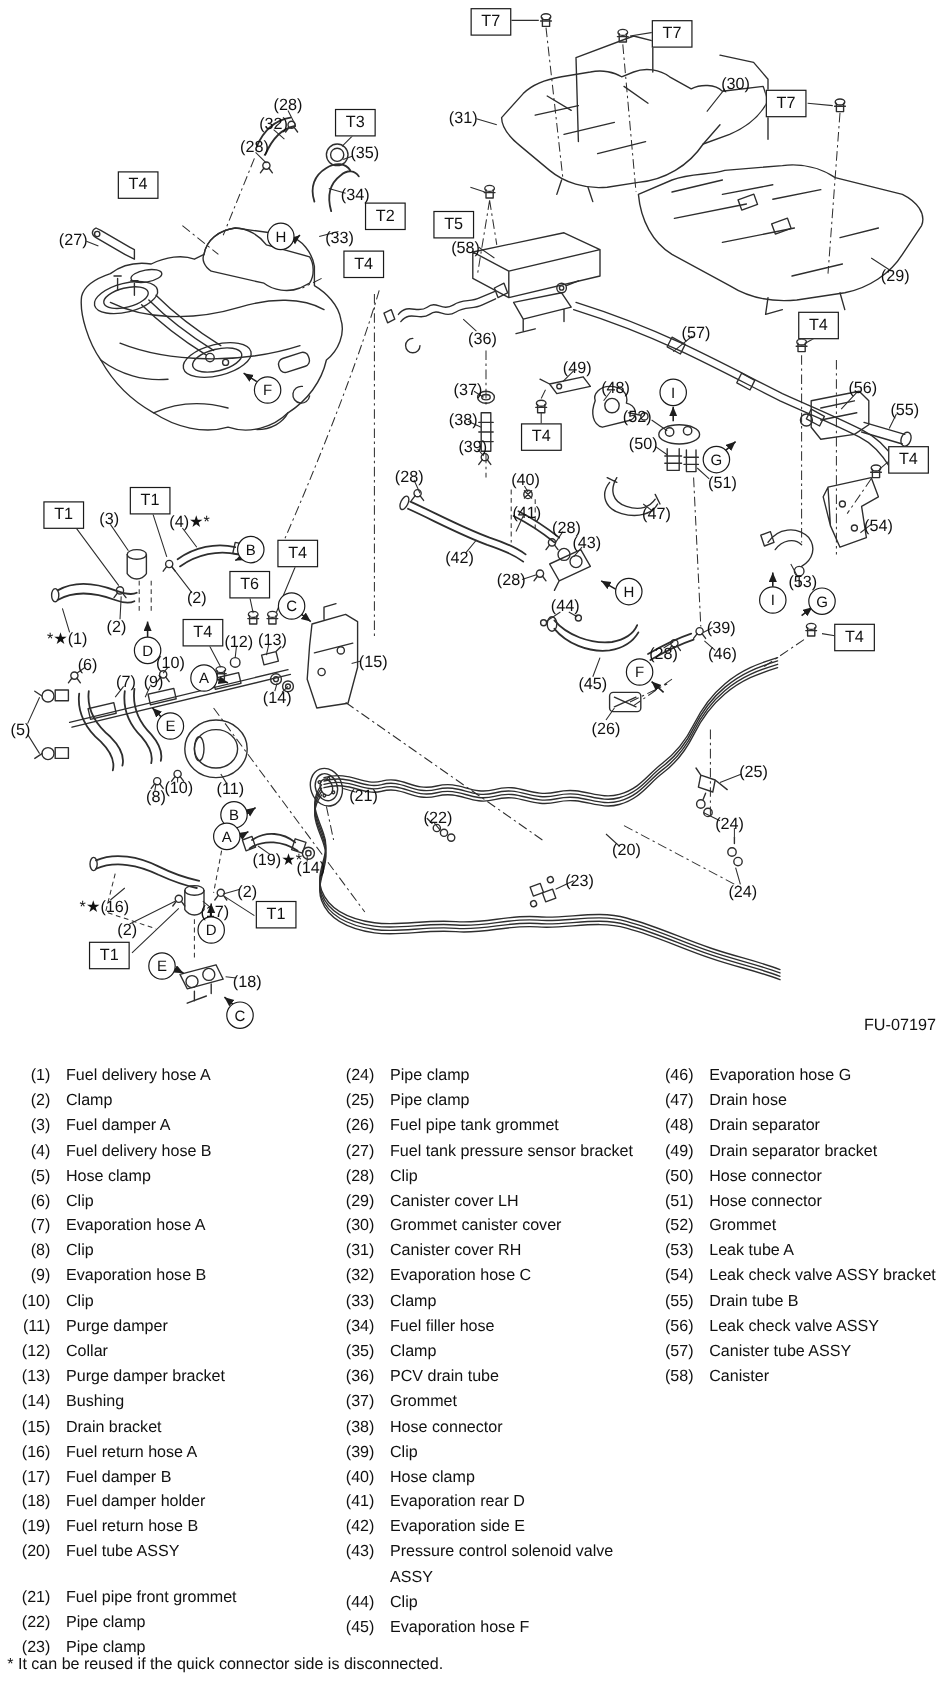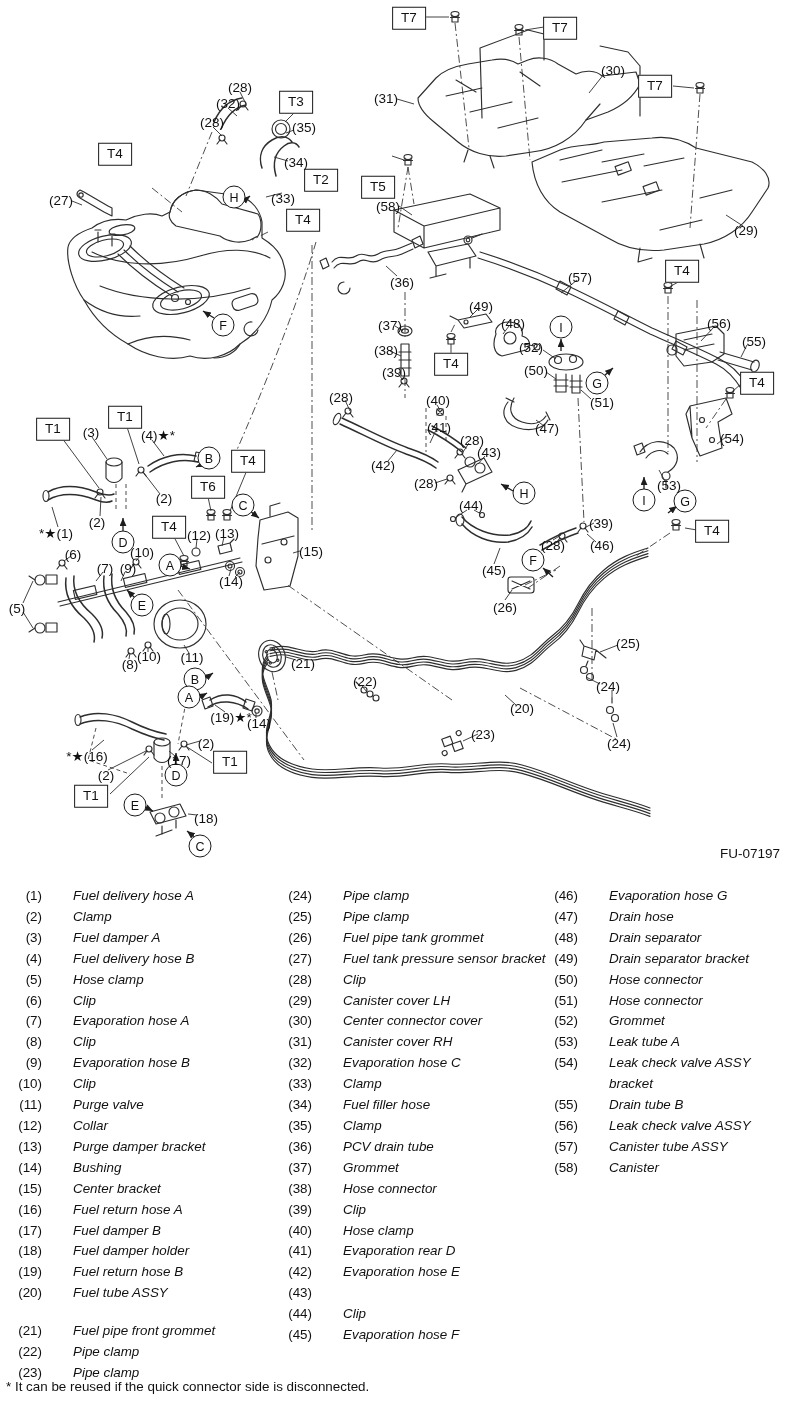--- a/index.html
+++ b/index.html
@@ -20,21 +20,21 @@
   .c-label{position:absolute;transform:translate(-50%,-50%);width:21px;height:21px;border:1.4px solid #1a1a1a;
            border-radius:50%;background:#fff;display:flex;align-items:center;justify-content:center;
            font-size:12.5px;color:#111;}
   .callout{position:absolute;transform:translate(-50%,-50%);font-size:13.5px;color:#111;white-space:nowrap;}
   .figcode{position:absolute;left:660px;top:846px;width:120px;text-align:right;font-size:13.5px;color:#111;}
   
   .parts{position:absolute;left:0;top:886px;width:787px;}
   .pcol{position:absolute;top:0;}
   .prow{display:flex;align-items:flex-start;line-height:20.9px;font-size:13.4px;color:#111;}
   .pnum{width:36px;text-align:right;flex:none;}
-  .pname{margin-left:31px;max-width:206px;font-style:italic;}
+  .pname{margin-left:13px;max-width:206px;}
   .gap{margin-top:17px;}
   .footnote{position:absolute;left:6px;top:1379px;font-size:13.4px;color:#111;}
 </style>
 </head>
 <body>
 
 <div class="page">
 
   <div class="diagram">
     <svg width="787" height="880" viewBox="0 0 787 880">
@@ -471,37 +471,37 @@
         <div class="prow">
           <span class="pnum">(9)</span>
           <span class="pname">Evaporation hose B</span>
         </div>
         <div class="prow">
           <span class="pnum">(10)</span>
           <span class="pname">Clip</span>
         </div>
         <div class="prow">
           <span class="pnum">(11)</span>
-          <span class="pname">Purge valve</span>
+          <span class="pname">Purge damper</span>
         </div>
         <div class="prow">
           <span class="pnum">(12)</span>
           <span class="pname">Collar</span>
         </div>
         <div class="prow">
           <span class="pnum">(13)</span>
           <span class="pname">Purge damper bracket</span>
         </div>
         <div class="prow">
           <span class="pnum">(14)</span>
           <span class="pname">Bushing</span>
         </div>
         <div class="prow">
           <span class="pnum">(15)</span>
-          <span class="pname">Center bracket</span>
+          <span class="pname">Drain bracket</span>
         </div>
         <div class="prow">
           <span class="pnum">(16)</span>
           <span class="pname">Fuel return hose A</span>
         </div>
         <div class="prow">
           <span class="pnum">(17)</span>
           <span class="pname">Fuel damper B</span>
         </div>
         <div class="prow">
@@ -549,21 +549,21 @@
         <div class="prow">
           <span class="pnum">(28)</span>
           <span class="pname">Clip</span>
         </div>
         <div class="prow">
           <span class="pnum">(29)</span>
           <span class="pname">Canister cover LH</span>
         </div>
         <div class="prow">
           <span class="pnum">(30)</span>
-          <span class="pname">Center connector cover</span>
+          <span class="pname">Grommet canister cover</span>
         </div>
         <div class="prow">
           <span class="pnum">(31)</span>
           <span class="pname">Canister cover RH</span>
         </div>
         <div class="prow">
           <span class="pnum">(32)</span>
           <span class="pname">Evaporation hose C</span>
         </div>
         <div class="prow">
@@ -597,24 +597,25 @@
         <div class="prow">
           <span class="pnum">(40)</span>
           <span class="pname">Hose clamp</span>
         </div>
         <div class="prow">
           <span class="pnum">(41)</span>
           <span class="pname">Evaporation rear D</span>
         </div>
         <div class="prow">
           <span class="pnum">(42)</span>
-          <span class="pname">Evaporation hose E</span>
+          <span class="pname">Evaporation side E</span>
         </div>
         <div class="prow">
           <span class="pnum">(43)</span>
+          <span class="pname">Pressure control solenoid valve ASSY</span>
         </div>
         <div class="prow">
           <span class="pnum">(44)</span>
           <span class="pname">Clip</span>
         </div>
         <div class="prow">
           <span class="pnum">(45)</span>
           <span class="pname">Evaporation hose F</span>
         </div>
       </div>

